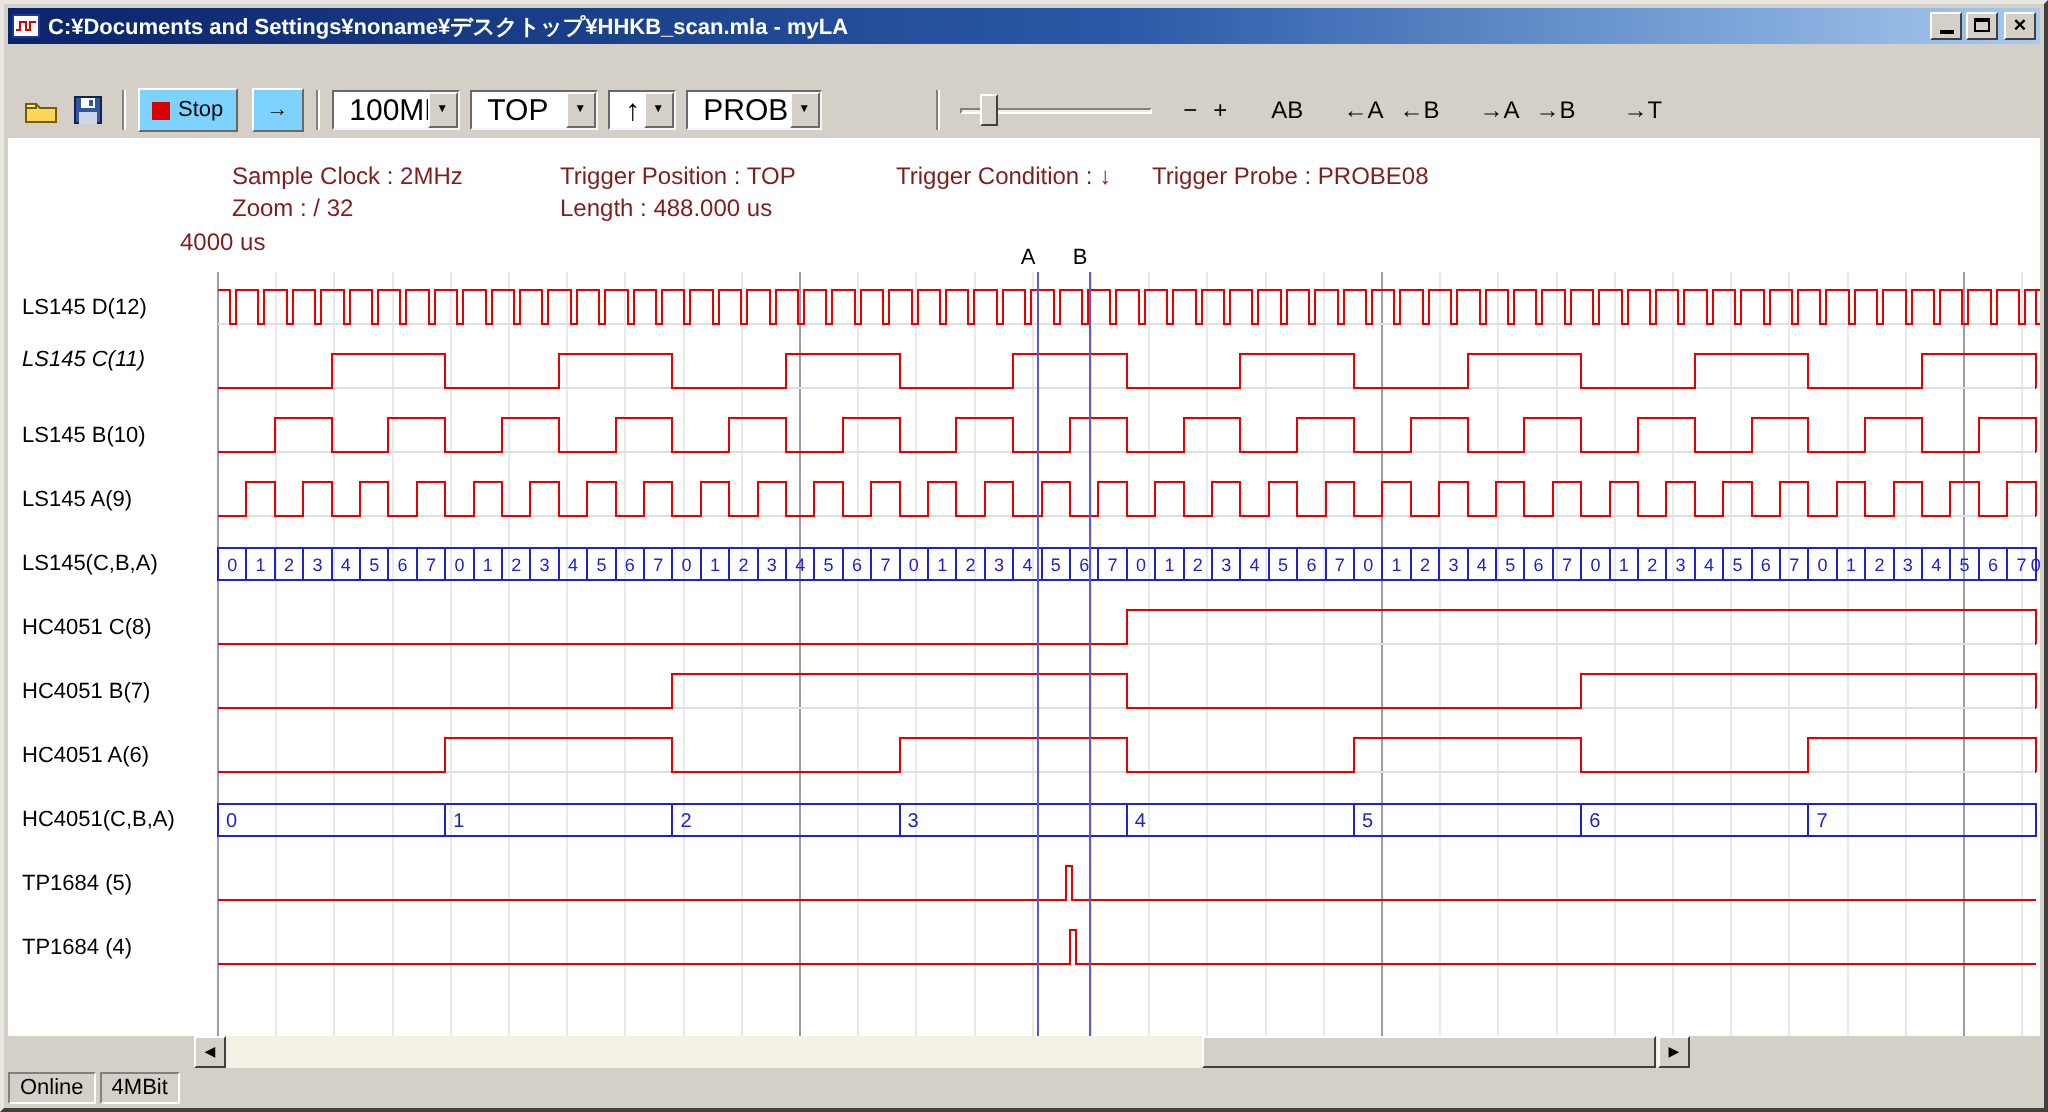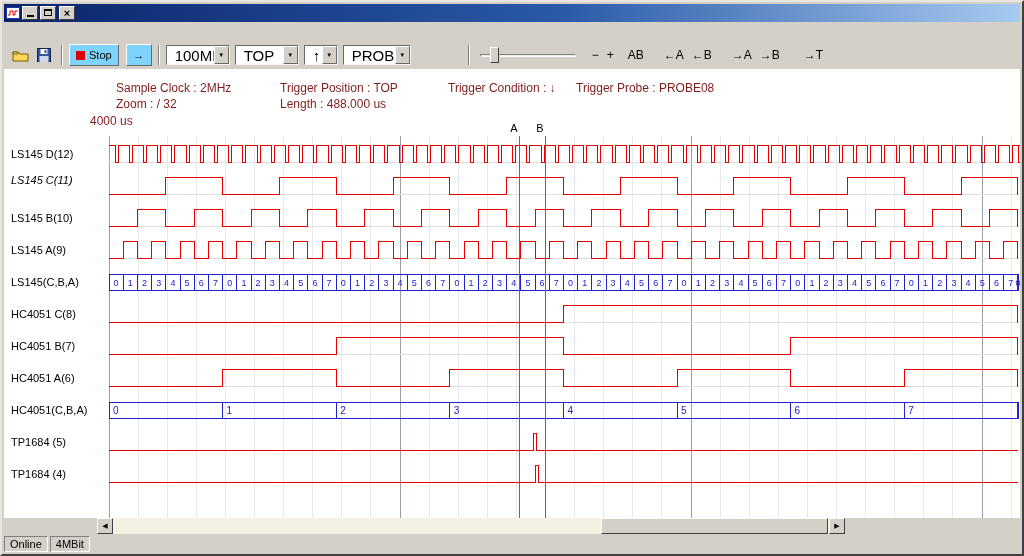--- a/index.html
+++ b/index.html
@@ -48,20 +48,21 @@
 </head>
 <body>
 
 <div class="window">
 
   <div class="titlebar">
     <svg width="14" height="14">
       <rect x="0.5" y="1.5" width="13" height="11" fill="#ffffff" stroke="#2233aa"></rect>
       <polyline points="2,9 4,9 4,5 7,5 7,9 9,9 9,5 12,5" fill="none" stroke="#dd0000"></polyline>
     </svg>
+    <div class="title-text">C:¥Documents and Settings¥noname¥デスクトップ¥HHKB_scan.mla - myLA</div>
     <div class="win-btn">
         <span class="min-glyph"></span>
       </div>
     <div class="win-btn">
         <span class="max-glyph"></span>
       </div>
     <div class="win-btn" style="margin-left:3px">
         <span class="close-glyph">×</span>
       </div>
   </div>
@@ -115,21 +116,21 @@
           <span>▼</span>
         </span>
     </div>
     <div class="tsep" style="margin-left:52px"></div>
     <div class="slider">
       <div class="slider-track"></div>
       <div class="slider-thumb"></div>
     </div>
     <div class="flatbtn" style="margin-left:8px">−</div>
     <div class="flatbtn">+</div>
-    <div class="flatbtn" style="margin-left:6px">AB</div>
+    <div class="flatbtn" style="margin-left:14px">AB</div>
     <div class="flatbtn" style="margin-left:12px">←A</div>
     <div class="flatbtn">←B</div>
     <div class="flatbtn" style="margin-left:12px">→A</div>
     <div class="flatbtn">→B</div>
     <div class="flatbtn" style="margin-left:16px">→T</div>
   </div>
 
   <div class="content">
     <svg id="wave-svg" width="1020" height="453">
         <line x1="105" y1="67" x2="105" y2="452" stroke="#9c9cae" stroke-width="1" shape-rendering="crispEdges"></line>

